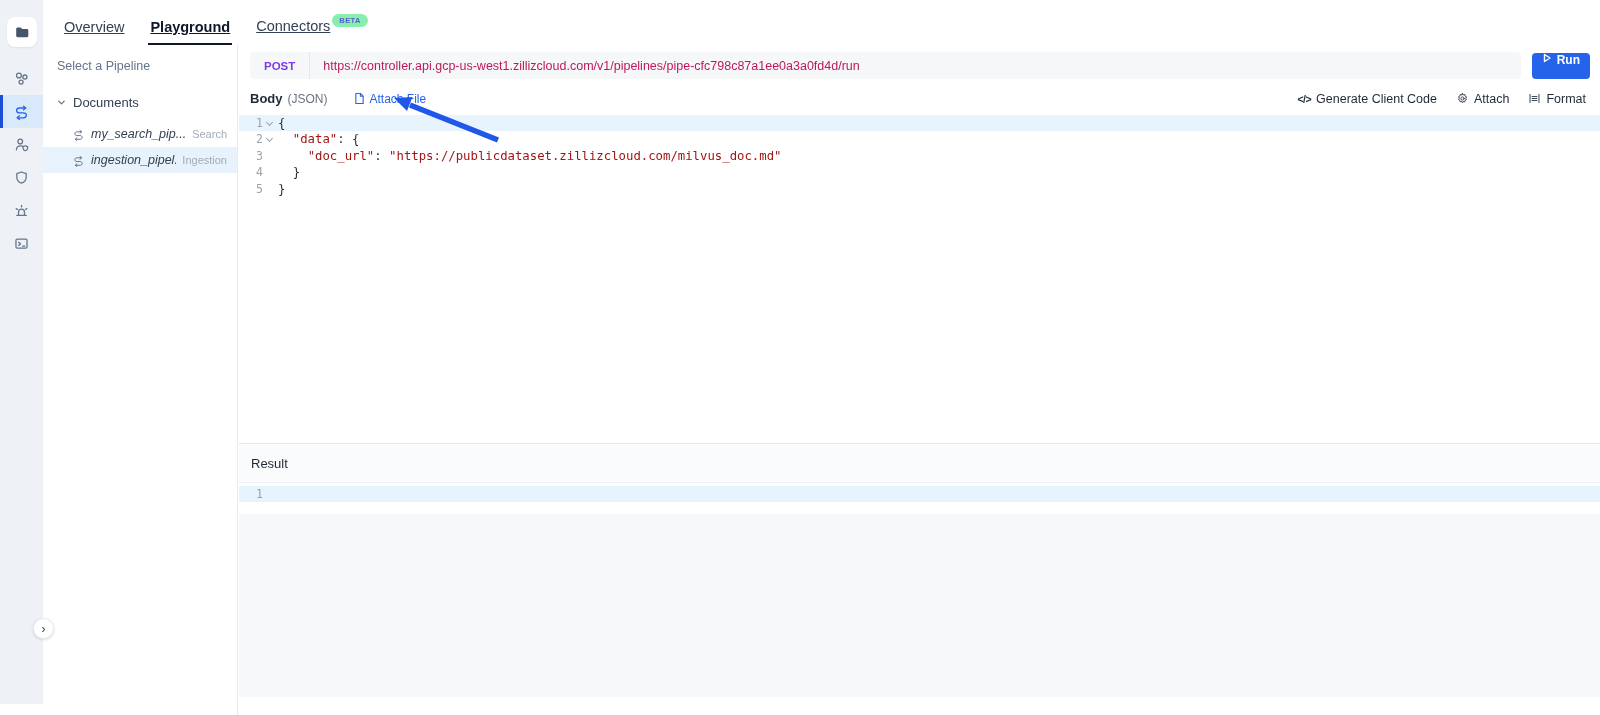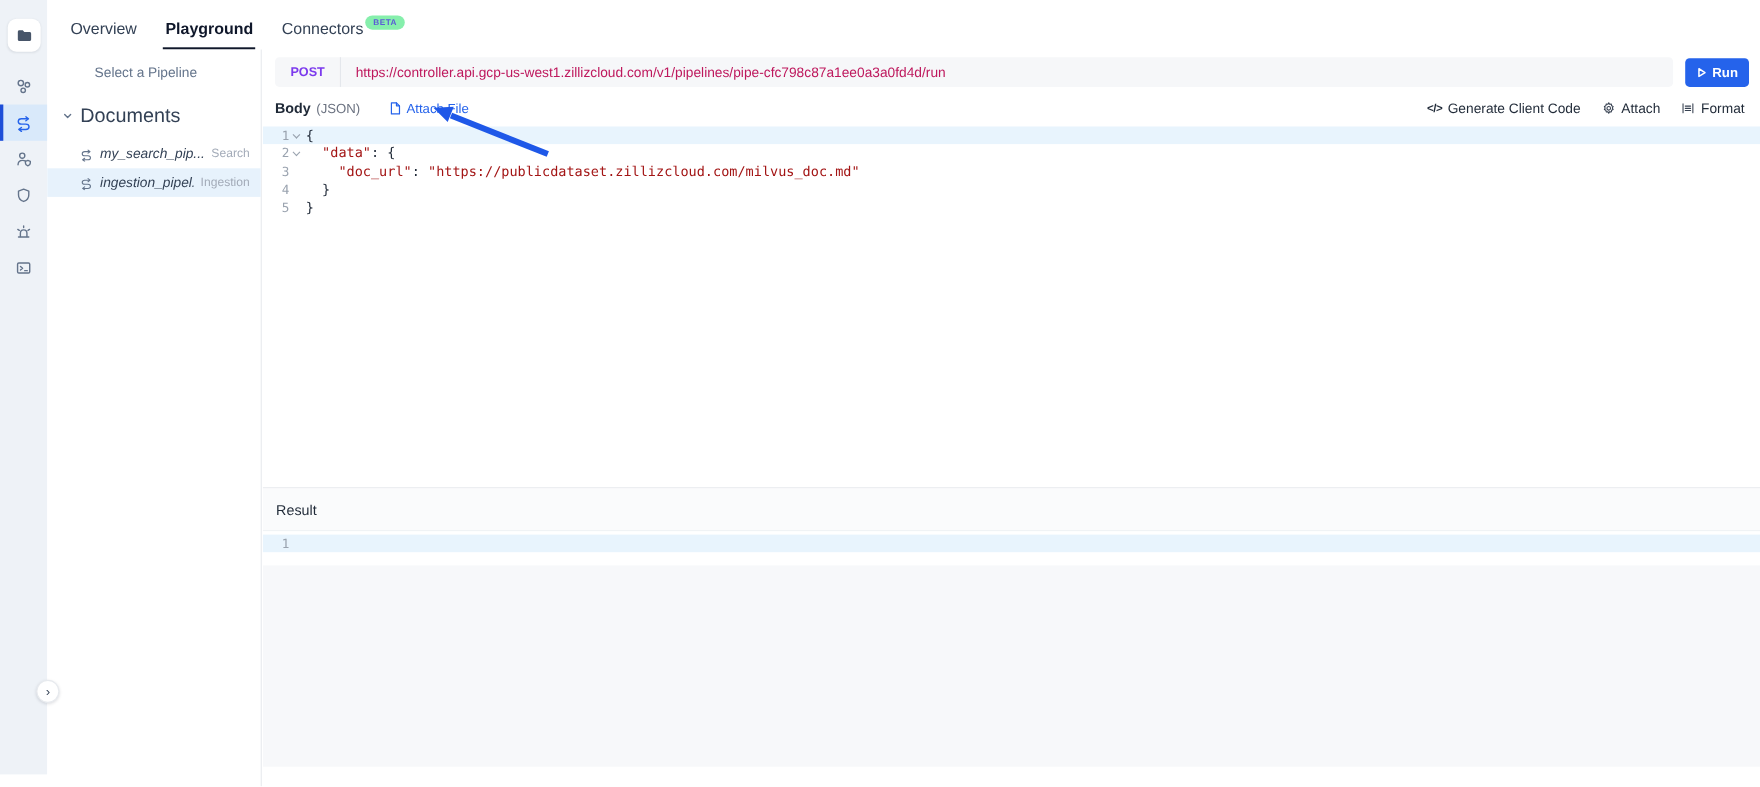--- a/index.html
+++ b/index.html
@@ -16,46 +16,46 @@
   .rail-item svg { stroke:#64748b; fill:none; stroke-width:1.2; stroke-linecap:round; stroke-linejoin:round; }
   .rail-item.active { background:#d9e9fa; }
   .rail-item.active::before { content:""; position:absolute; left:0; top:0; bottom:0; width:3px; background:#1d4ed8; }
   .rail-item.active svg { stroke:#2563eb; }
   .expand-btn { position:absolute; left:33px; top:618px; width:21px; height:21px; border-radius:50%;
     background:#fff; border:1px solid #e7eaee; box-shadow:0 1px 3px rgba(15,23,42,.15);
     display:flex; align-items:center; justify-content:center; font-size:12px; color:#334155; cursor:pointer; z-index:5; }
 
   
   .topbar { position:absolute; left:43px; top:0; right:0; height:45px; background:#fff; display:flex; align-items:flex-end; padding-left:19px; }
-  .tab { font-size:14.5px; color:#334155; padding:0 2px 10px 2px; margin-right:22px; cursor:pointer; position:relative; }
+  .tab { font-size:14.5px; color:#334155; padding:0 2px 10px 2px; margin-right:22px; cursor:pointer; position:relative;text-decoration:underline; }
   .tab.active { color:#0f172a; font-weight:600; border-bottom:2px solid #0f172a; padding-bottom:8px; }
   .beta { display:inline-block; background:#86efac; color:#5b5bd6; font-size:7.5px; font-weight:700;
     letter-spacing:.4px; padding:2px 7px; border-radius:8px; position:relative; top:-8px; margin-left:2px; }
 
   
   .panel { position:absolute; left:43px; top:45px; width:195px; bottom:0; background:#fff; border-right:1px solid #e8eaee; }
-  .panel-title { font-size:12.5px; color:#64748b; padding:14px 0 0 14px;margin-left:29px; }
-  .tree-group { display:flex; align-items:center; gap:7px; padding:22px 0 0 14px; font-size:18px; color:#334155; cursor:pointer; }
+  .panel-title { font-size:12.5px; color:#64748b; padding:14px 0 0 14px; }
+  .tree-group { display:flex; align-items:center; gap:7px; padding:22px 0 0 14px; font-size:13px; color:#334155; cursor:pointer; }
   .tree-group svg { stroke:#64748b; fill:none; stroke-width:1.4; stroke-linecap:round; stroke-linejoin:round; }
   .tree-items { margin-top:11px; }
   .tree-item { display:flex; align-items:center; height:26px; padding:0 10px 0 29px; cursor:pointer; }
   .tree-item.selected { background:#e7f2fc; }
   .tree-item svg { stroke:#64748b; fill:none; stroke-width:1.2; stroke-linecap:round; stroke-linejoin:round; flex:none; margin-right:6px; }
   .tree-item .nm { font-size:12.5px; color:#334155; white-space:nowrap; overflow:hidden; flex:1;font-style:italic; }
   .tree-item .tag { font-size:11px; color:#a3abb8; margin-left:6px; }
 
   
   .main { position:absolute; left:239px; top:45px; right:0; bottom:0; background:#fff; }
   .req-row { display:flex; align-items:center; gap:11px; padding:7px 10px 6px 11px; }
   .url-bar { flex:1; height:27px; background:#f6f7f9; border-radius:4px; display:flex; align-items:center; }
   .method { font-size:11.5px; font-weight:700; color:#7c3aed; padding:0 14px; }
   .url-divider { width:1px; align-self:stretch; background:#e4e7ec; }
   .url-text { font-size:12.5px; color:#be185d; padding:0 13px; white-space:nowrap; }
   .run-btn { height:26px; min-width:55px; background:#2563eb; border:none; border-radius:4px; color:#fff;
-    font-size:12px; font-weight:600; display:flex; align-items:center; justify-content:center; gap:5px; cursor:pointer;
+    font-size:12px; font-weight:600; display:flex; align-items:flex-start; justify-content:center; gap:5px; cursor:pointer;
     font-family:"Liberation Sans", sans-serif; padding:0 10px; }
   .run-btn svg { stroke:#fff; fill:none; stroke-width:1.4; stroke-linejoin:round; }
 
   .body-row { display:flex; align-items:center; padding:6px 14px 7px 11px; }
   .body-label { font-size:13px; font-weight:700; color:#1f2937; }
   .body-hint { font-size:12px; color:#6b7280; margin-left:5px; }
   .attach { display:flex; align-items:center; gap:5px; margin-left:26px; font-size:12px; color:#2563eb; cursor:pointer; }
   .attach svg { stroke:#2563eb; fill:none; stroke-width:1.2; stroke-linejoin:round; stroke-linecap:round; }
   .body-actions { margin-left:auto; display:flex; align-items:center; gap:19px; }
   .action { display:flex; align-items:center; gap:5px; font-size:12.5px; color:#1f2937; cursor:pointer; }

